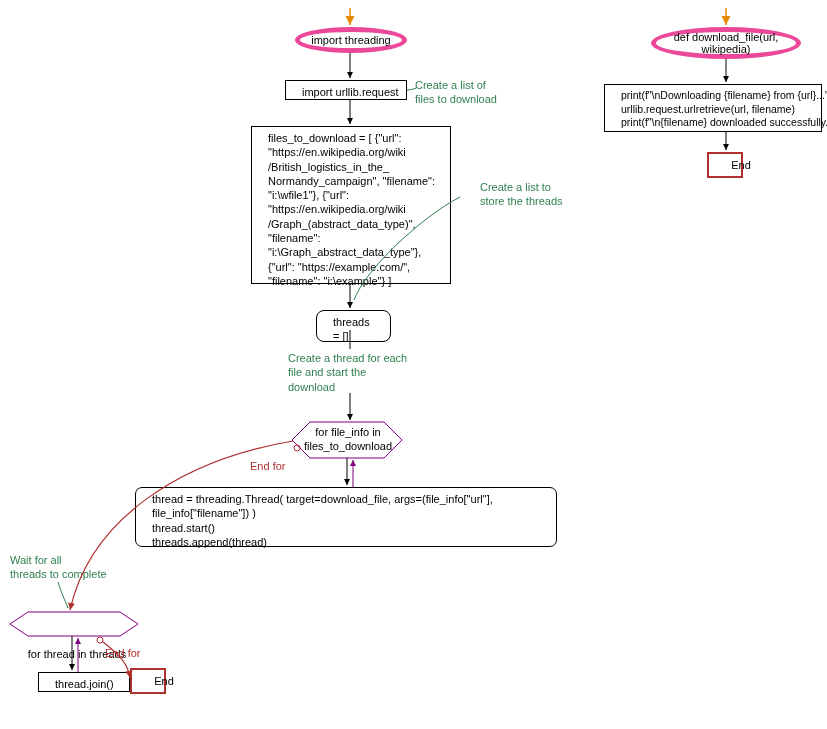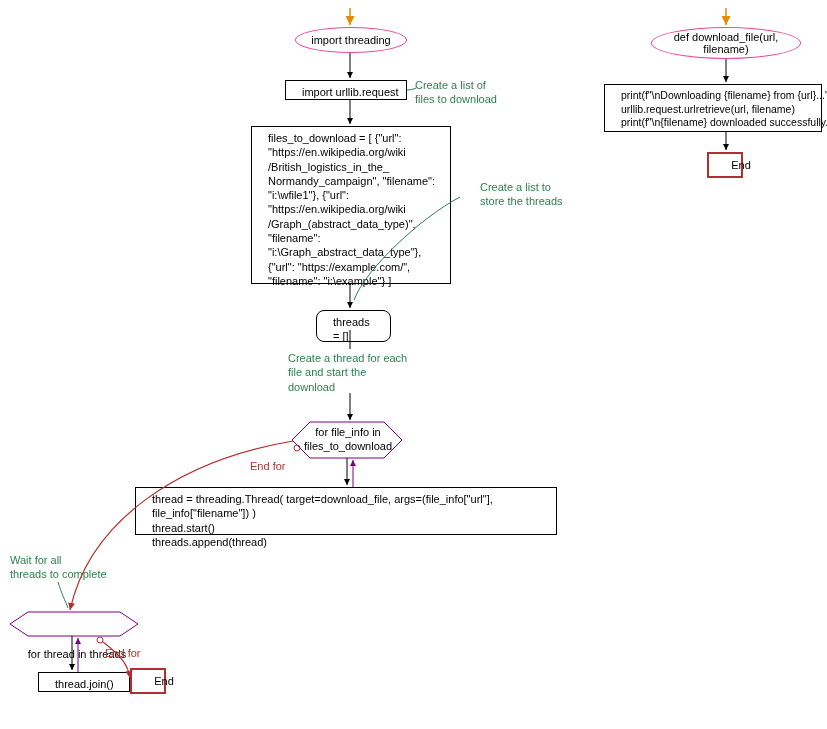--- a/index.html
+++ b/index.html
@@ -16,21 +16,21 @@
     position: absolute;
     border: 1px solid #000;
     background: #fff;
     font-size: 11px;
     line-height: 1.3;
     padding: 4px 16px;
     box-sizing: border-box;
   }
   .ellipse {
     position: absolute;
-    border: 1px solid #ec4899;
+    border: 5px solid #ec4899;
     border-radius: 50%;
     background: #fff;
     font-size: 11px;
     text-align: center;
     display: flex;
     align-items: center;
     justify-content: center;
     padding: 2px 8px;
     box-sizing: border-box;
   }
@@ -119,21 +119,21 @@
 <div class="hex">
   <svg class="overlay" style="pointer-events:none;">
     <polygon points="292,440 310,422 384,422 402,440 384,458 310,458" fill="#fff" stroke="#800080" stroke-width="1"></polygon>
   </svg>
 </div>
 <div class="hex-label" style="left:302px; top:425px; width:92px; white-space:pre;"><span>for file_info in
 files_to_download</span></div>
 
 <div class="redlabel" style="left:250px; top:460px;"><span>End for</span></div>
 
-<div class="node" style="left:135px; top:487px; width:422px; height:48px; white-space:pre;"><span>thread = threading.Thread( target=download_file, args=(file_info["url"],
+<div class="node" style="left:135px; top:487px; width:422px; height:60px; white-space:pre;border-radius:7px;"><span>thread = threading.Thread( target=download_file, args=(file_info["url"],
 file_info["filename"]) )
 thread.start()
 threads.append(thread)</span></div>
 
 <div class="comment" style="left:10px; top:553px; white-space:pre;"><span>Wait for all
 threads to complete</span></div>
 
 <div class="hex">
   <svg class="overlay" style="pointer-events:none;">
     <polygon points="10,624 28,612 120,612 138,624 120,636 28,636" fill="#fff" stroke="#800080" stroke-width="1"></polygon>
@@ -145,21 +145,21 @@
 
 <div class="node" style="left:38px; top:672px; width:92px; height:20px;">
   <span>thread.join()</span>
 </div>
 
 <div class="end-box" style="left:130px; top:668px; width:36px; height:26px;">
   <span>End</span>
 </div>
 
 <div class="ellipse" style="left:651px; top:27px; width:150px; height:32px; white-space:pre; line-height:1.1;"><span>def download_file(url,
-filename)</span></div>
+wikipedia)</span></div>
 
 <div class="node" style="left:604px; top:84px; width:218px; height:48px; font-size:10.5px; white-space:pre;"><span>print(f"\nDownloading {filename} from {url}...")
 urllib.request.urlretrieve(url, filename)
 print(f"\n{filename} downloaded successfully.")</span></div>
 
 <div class="end-box" style="left:707px; top:152px; width:36px; height:26px;">
   <span>End</span>
 </div>
 
 <svg class="overlay">

